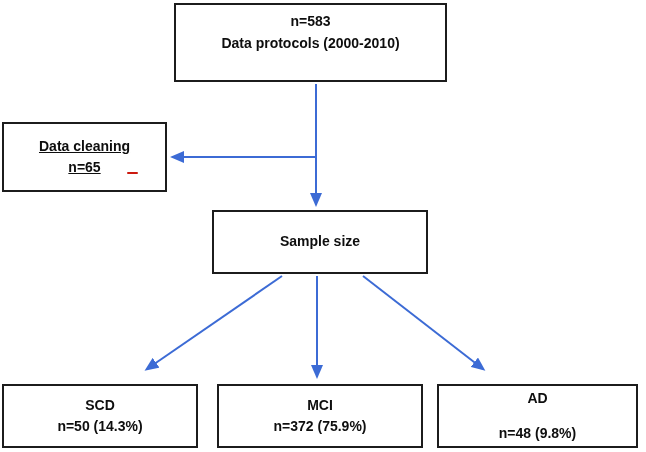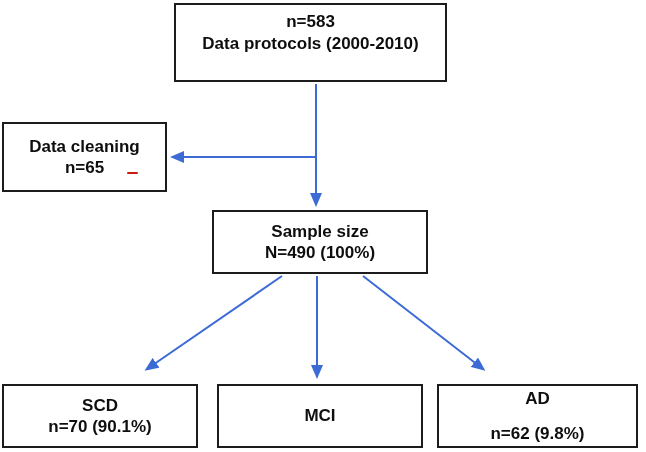--- a/index.html
+++ b/index.html
@@ -21,38 +21,38 @@
     top: 0;
     width: 646px;
     height: 452px;
   }
   .node {
     position: absolute;
     box-sizing: border-box;
     border: 2px solid #1c1c1c;
     background: #ffffff;
     color: #0e0e0e;
-    font-size: 17px;
+    font-size: 14px;
     font-weight: bold;
     line-height: 21.5px;
     text-align: center;
     display: flex;
     flex-direction: column;
     justify-content: center;
   }
   .node.top-aligned {
     justify-content: flex-start;
     padding-top: 6px;
   }
   .node span {
     display: block;
     white-space: nowrap;
   }
   .node-protocols { left: 174px; top: 3px;   width: 273px; height: 79px; }
-  .node-cleaning  { left: 2px;   top: 122px; width: 165px; height: 70px; }
+  .node-cleaning  { left: 2px;   top: 122px; width: 165px; height: 70px; text-decoration: underline; }
   .node-sample    { left: 212px; top: 210px; width: 216px; height: 64px; justify-content: center; }
   .node-scd       { left: 2px;   top: 384px; width: 196px; height: 64px; }
   .node-mci       { left: 217px; top: 384px; width: 206px; height: 64px; }
   .node-ad        { left: 437px; top: 384px; width: 201px; height: 64px; gap: 14px; }
   .spellcheck-underline {
     position: absolute;
     left: 127px;
     top: 172px;
     width: 11px;
     height: 2px;
@@ -87,30 +87,30 @@
 
   <div class="node node-cleaning">
     <span>Data cleaning</span>
     <span>n=65</span>
   </div>
 
   <div class="spellcheck-underline"></div>
 
   <div class="node node-sample">
     <span>Sample size</span>
-    <span>N=490 (100%)</span>
   </div>
 
   <div class="node node-scd">
     <span>SCD</span>
-    <span>n=70 (90.1%)</span>
+    <span>n=50 (14.3%)</span>
   </div>
 
   <div class="node node-mci">
     <span>MCI</span>
+    <span>n=372 (75.9%)</span>
   </div>
 
   <div class="node node-ad">
     <span>AD</span>
-    <span>n=62 (9.8%)</span>
+    <span>n=48 (9.8%)</span>
   </div>
 
 </div>
 
 </body></html>

